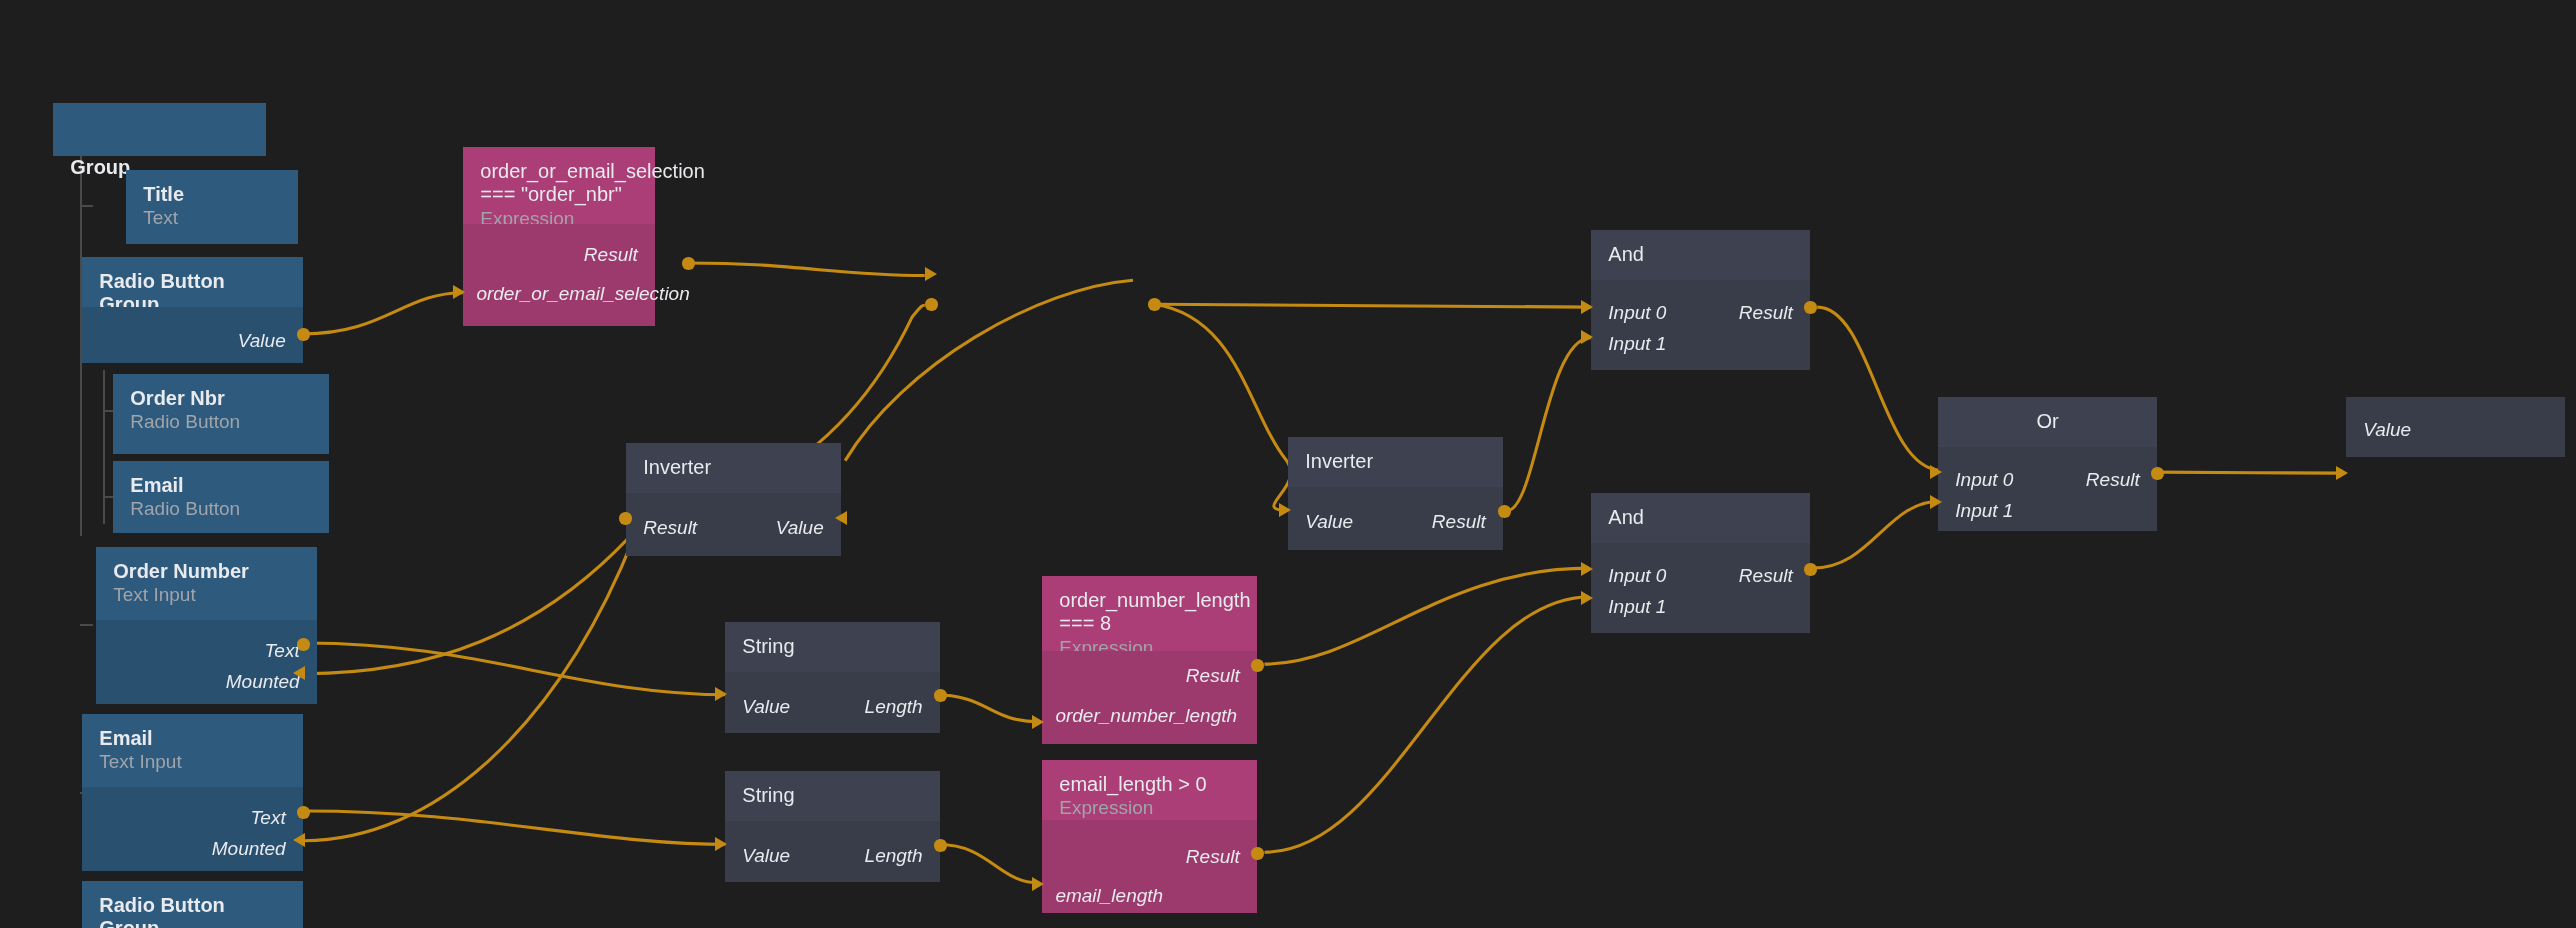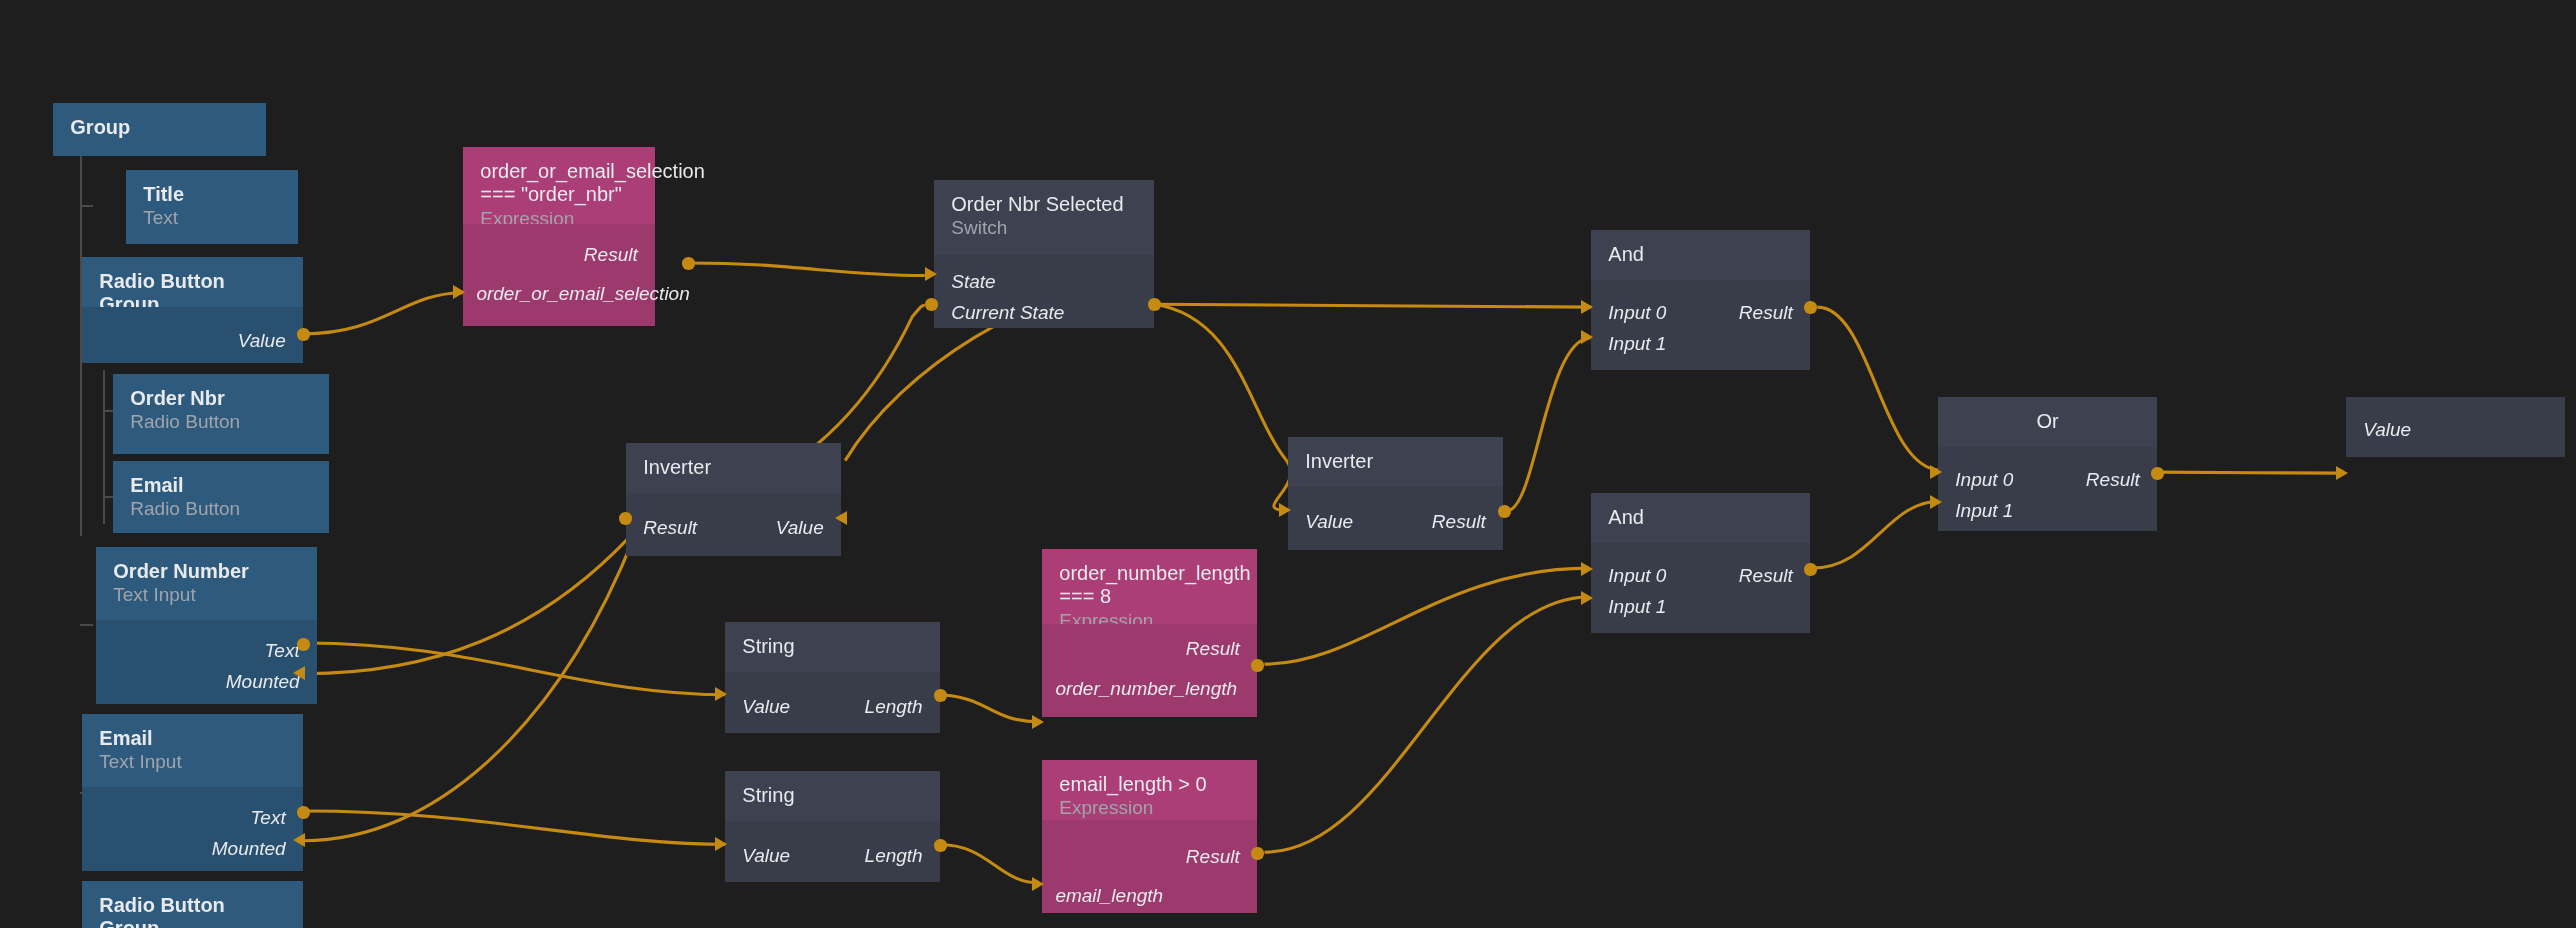--- a/index.html
+++ b/index.html
@@ -49,21 +49,21 @@
     position: relative;
     box-sizing: border-box;
     font-style: italic;
   }
   
   .v-blue .node-header { background: #2e5a7d; }
   .v-blue .node-body   { background: #2a5070; }
   .v-blue .node-title  { font-weight: bold; }
 
   .v-blue-plain .node-header { background: #2e5a7d; }
-  .v-blue-plain .node-title  { font-weight: bold; }
+  .v-blue-plain .node-title  { font-weight: bold; margin-top: 40px; }
 
   .v-dark .node-header { background: #3e4250; }
   .v-dark .node-body   { background: #393d4a; }
 
   .v-pink .node-header { background: #ab3e77; }
   .v-pink .node-body   { background: #9c3a6d; }
 
   .port {
     position: absolute;
     font-size: 19px;
@@ -227,30 +227,20 @@
       <div class="node-subtitle">Expression</div>
     </div>
     <div class="node-body" style="height:102px;">
       <span class="port port-out" style="top:21px;">Result</span>
       <span class="port port-in" style="top:60px; left:13.4px;">order_or_email_selection</span>
     </div>
   </div>
   <div class="dot" style="left:682px; top:257px;"></div>
   <div class="arrow" style="left:453px; top:285px;"></div>
 
-  <div class="node v-dark" style="left:934px; top:180px; width:220px;">
-    <div class="node-header" style="height:75px;">
-      <div class="node-title">Order Nbr Selected</div>
-      <div class="node-subtitle">Switch</div>
-    </div>
-    <div class="node-body" style="height:73px;">
-      <span class="port port-in" style="top:17.3px;">State</span>
-      <span class="port port-in" style="top:48px;">Current State</span>
-    </div>
-  </div>
   <div class="arrow" style="left:925px; top:267px;"></div>
   <div class="dot" style="left:925px; top:298px;"></div>
   <div class="dot" style="left:1148px; top:298px;"></div>
 
   <div class="node v-dark" style="left:626px; top:443px; width:215px;">
     <div class="node-header" style="height:50px;">
       <div class="node-title">Inverter</div>
     </div>
     <div class="node-body" style="height:63px;">
       <span class="port port-in" style="top:25px;">Result</span>
@@ -289,21 +279,21 @@
       <div class="node-title">String</div>
     </div>
     <div class="node-body" style="height:61px;">
       <span class="port port-in" style="top:25px;">Value</span>
       <span class="port port-out" style="top:25px;">Length</span>
     </div>
   </div>
   <div class="arrow" style="left:715px; top:837px;"></div>
   <div class="dot" style="left:934px; top:839px;"></div>
 
-  <div class="node v-pink" style="left:1042px; top:549px; width:215px;">
+  <div class="node v-pink" style="left:1042px; top:576px; width:215px;">
     <div class="node-header" style="height:75px;">
       <div class="node-title">order_number_length
 === 8</div>
       <div class="node-subtitle">Expression</div>
     </div>
     <div class="node-body" style="height:93px;">
       <span class="port port-out" style="top:15.4px;">Result</span>
       <span class="port port-in" style="top:55px; left:13.4px;">order_number_length</span>
     </div>
   </div>

